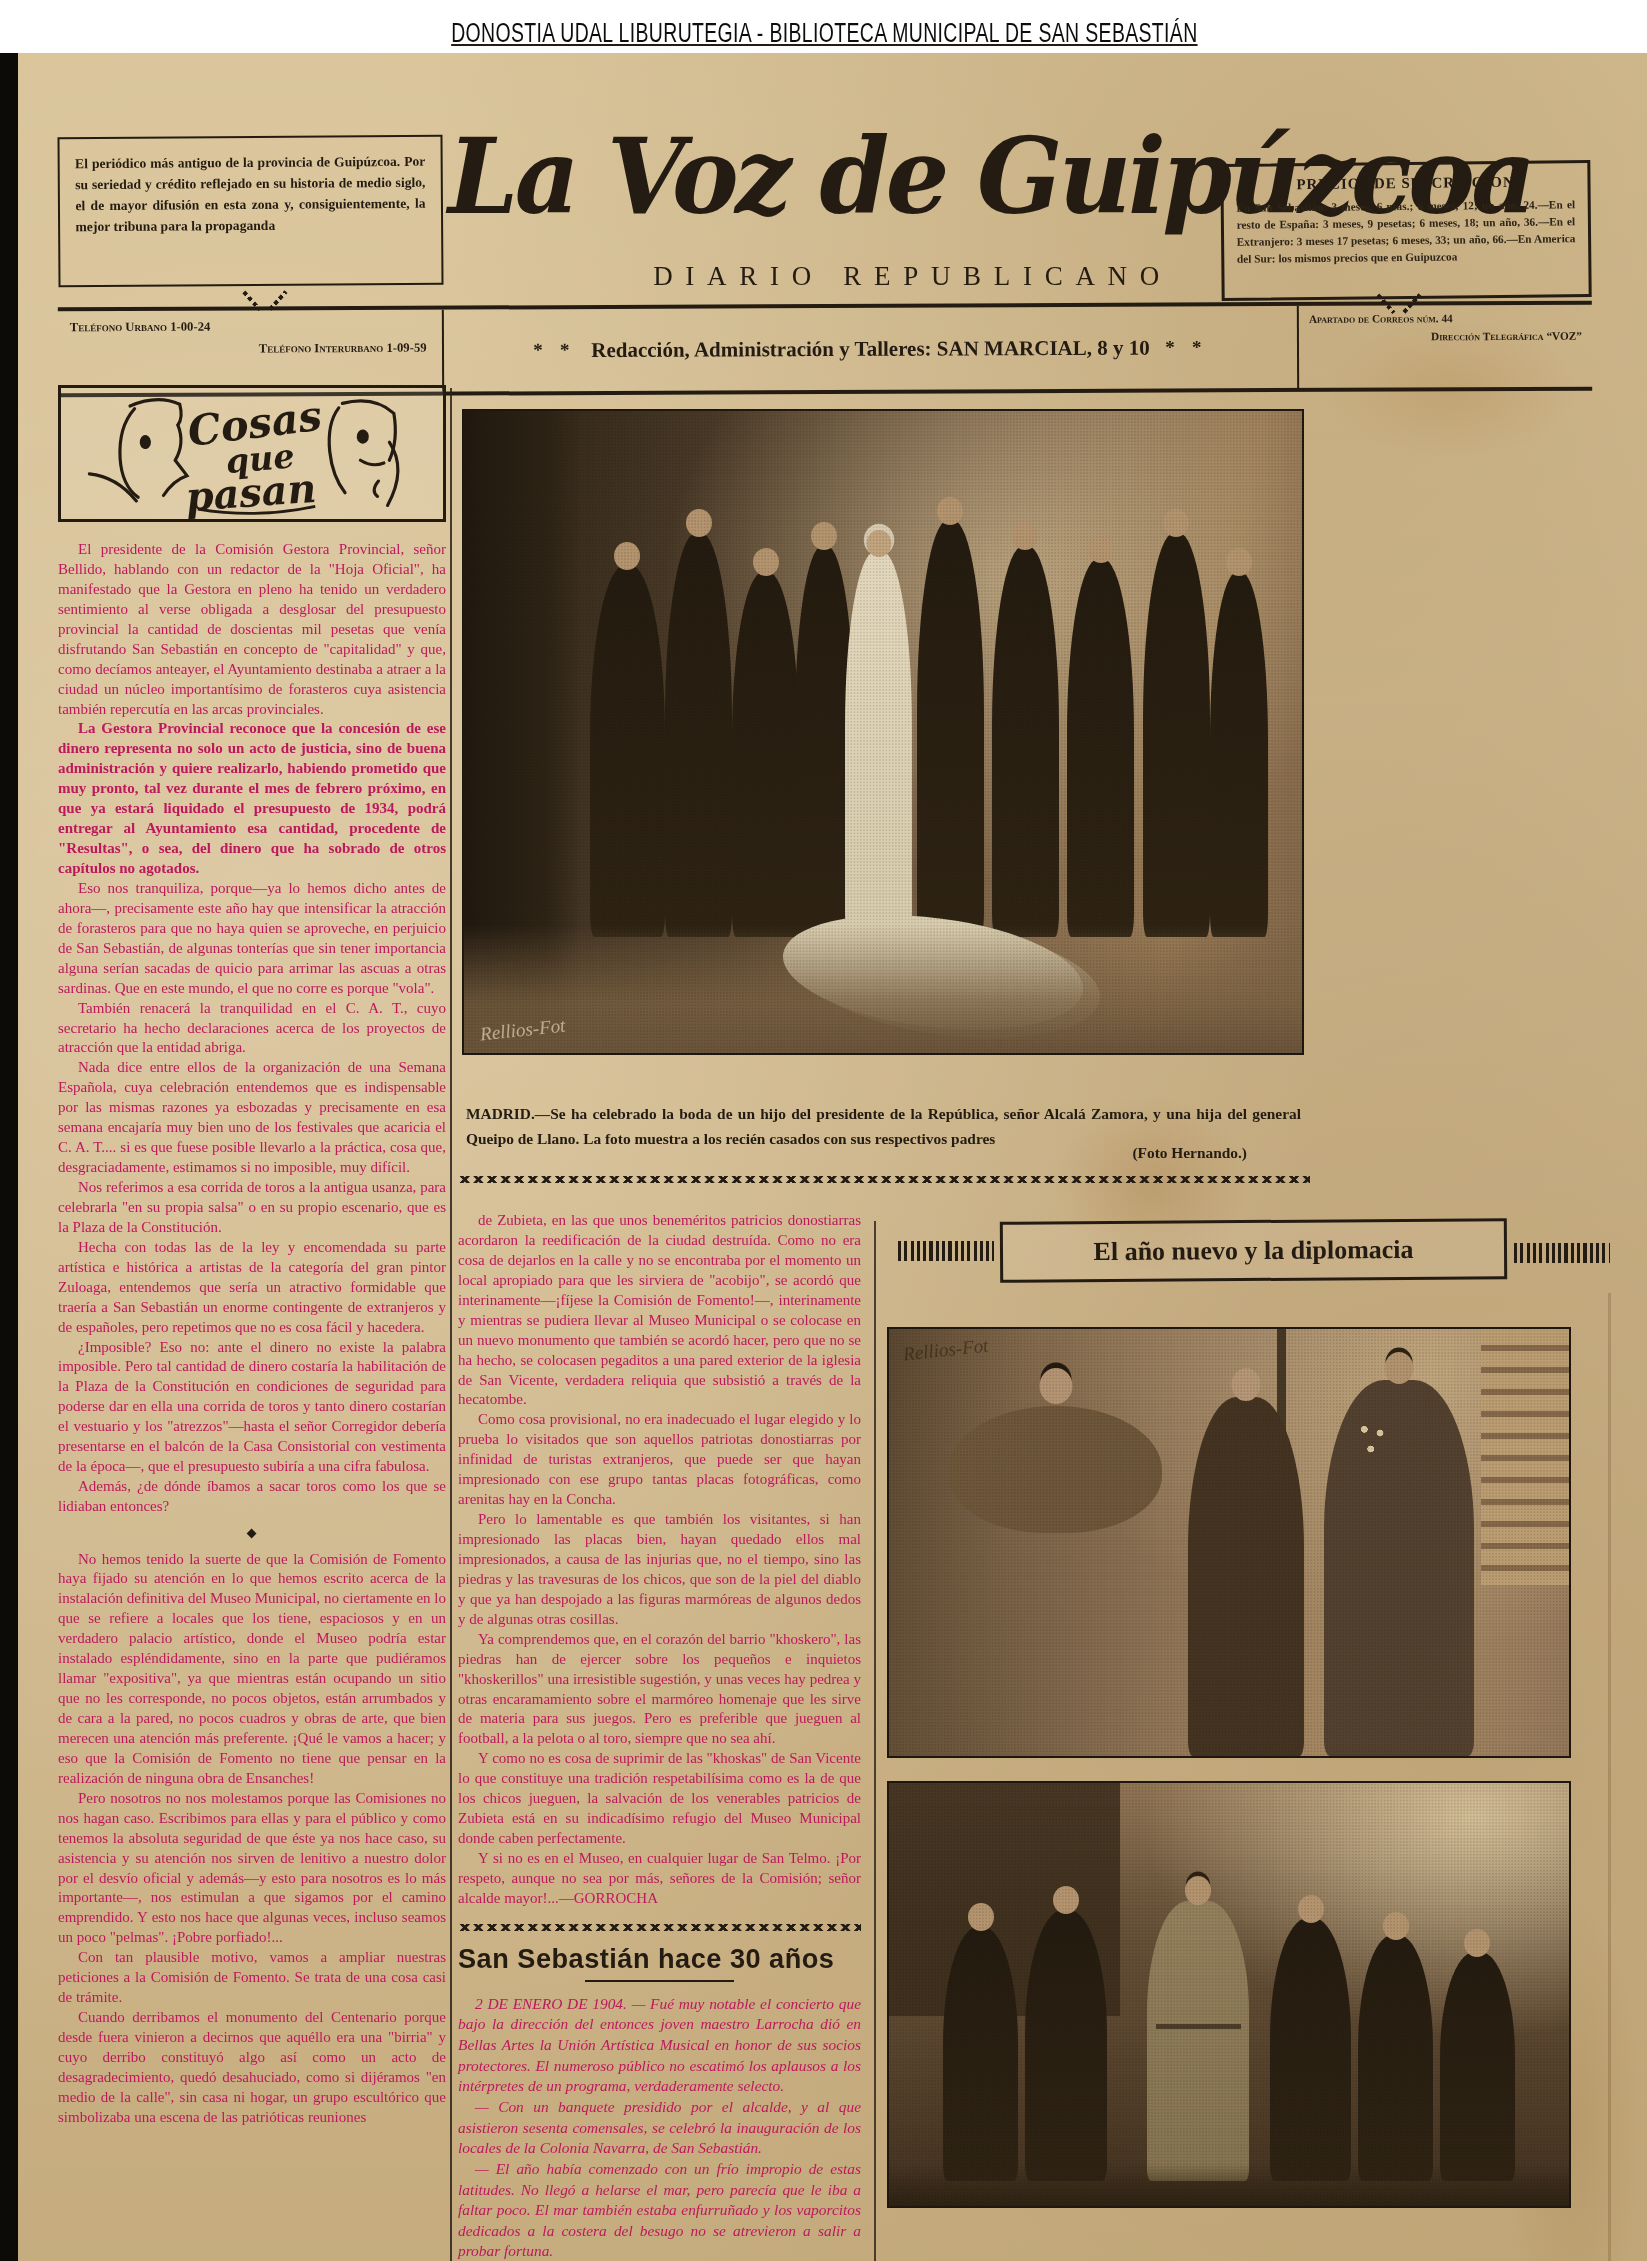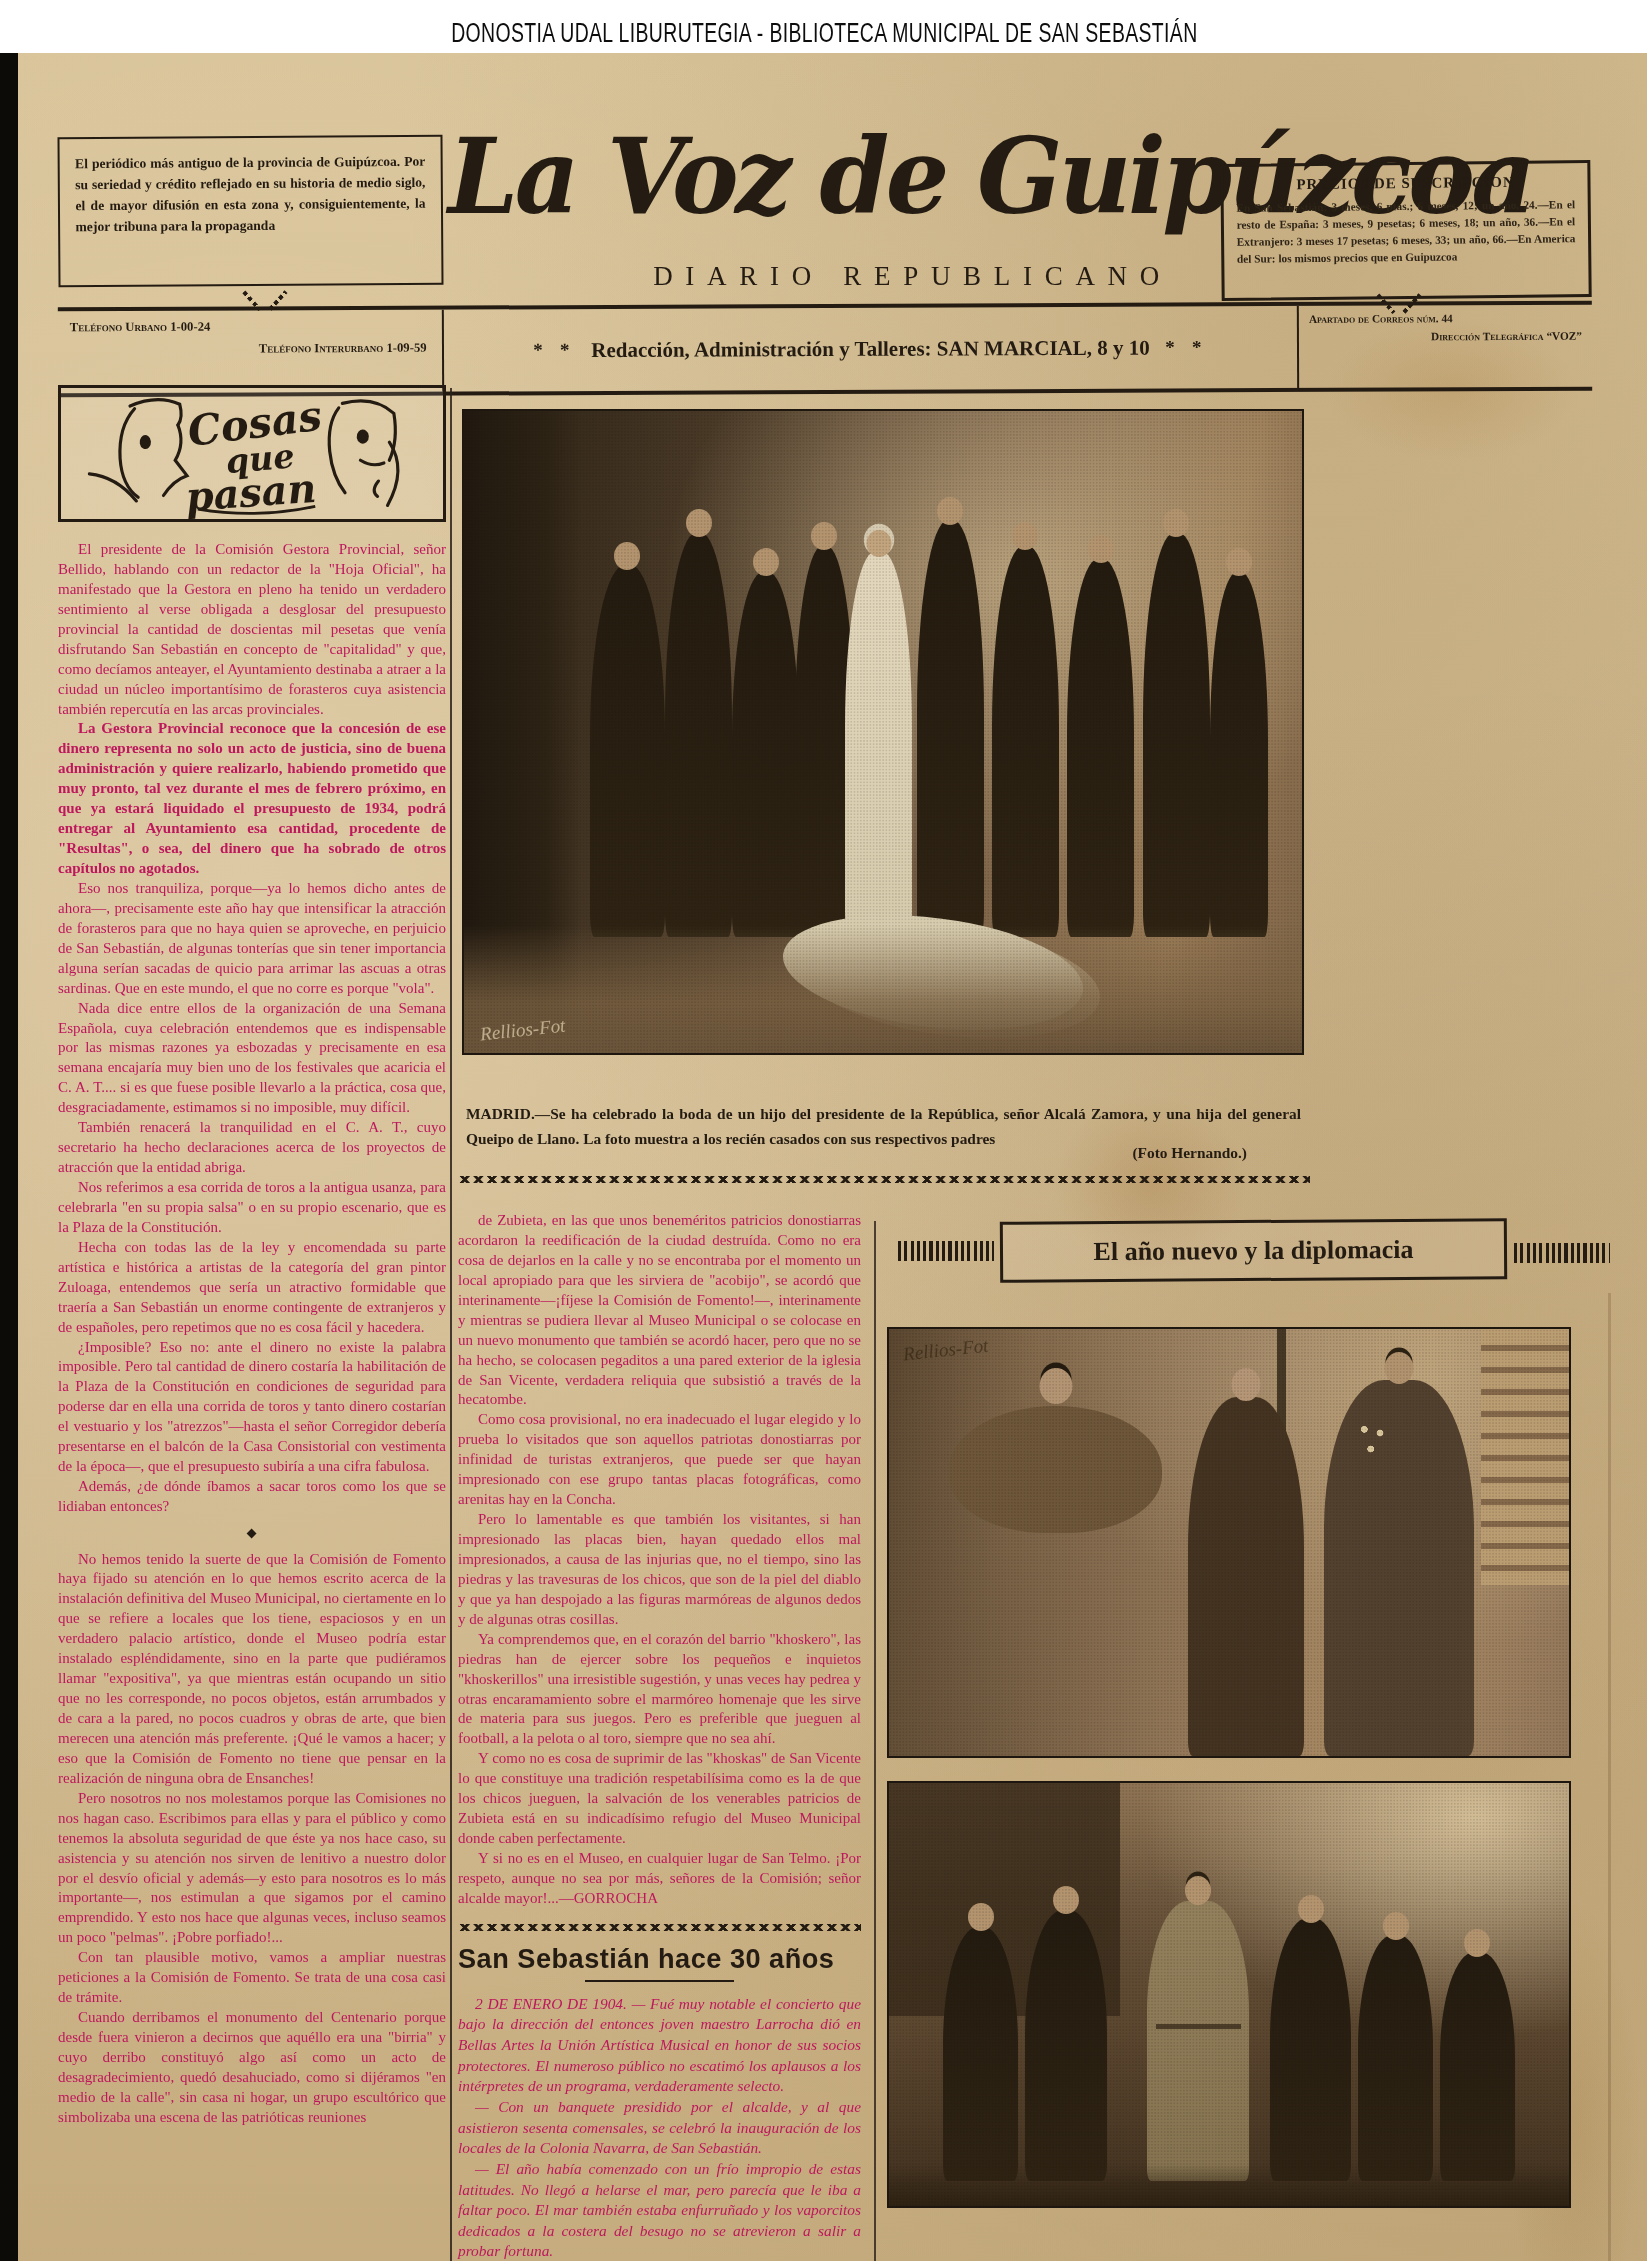--- a/index.html
+++ b/index.html
@@ -1,21 +1,21 @@
 <!DOCTYPE html>
 <html style="font-size:7.2px"><head>
 <meta charset="utf-8">
 <style>
   html,body{margin:0;padding:0;background:#ffffff;}
   #page{position:relative;width:1648px;height:2530px;background:#ffffff;overflow:hidden;
         font-family:"Liberation Serif",serif;color:#241c12;}
 
   
   .scan-header{position:absolute;left:0;top:0;width:100%;height:66px;background:#ffffff;
-    display:flex;align-items:center;justify-content:center;}
+    display:flex;align-items:center;justify-content:center;text-decoration:underline;}
   .scan-header span{font-family:"Liberation Sans",sans-serif;font-size:27px;font-weight:500;
     color:#0d0d0d;letter-spacing:0.5px;transform:scaleX(.72);white-space:nowrap;}
   .black-left{position:absolute;left:0;top:53px;width:18px;height:2477px;background:#0d0b08;}
 
   .paper{position:absolute;left:18px;top:53px;right:0;bottom:35px;
     background:
       radial-gradient(ellipse at 14% 35%, rgba(255,246,220,.28), transparent 55%),
       radial-gradient(ellipse at 80% 8%, rgba(120,85,35,.16), transparent 50%),
       radial-gradient(ellipse at 92% 70%, rgba(120,85,35,.14), transparent 45%),
       linear-gradient(180deg,#d7c196 0%,#cfb78d 38%,#c9b083 78%,#c3a97b 100%);}
@@ -240,22 +240,22 @@
           <text x="440" y="182" font-size="74" text-anchor="middle" transform="rotate(-5 440 182)">que</text>
           <text x="420" y="262" font-size="88" text-anchor="middle" transform="rotate(-4 420 262)">pasan</text>
         </g>
         <path d="M300,268 q130,22 260,-6" fill="none" stroke="#241c12" stroke-width="6"></path>
       </svg>
     </div>
     <div class="article">
         <p class="par">El presidente de la Comisión Gestora Provincial, señor Bellido, hablando con un redactor de la "Hoja Oficial", ha manifestado que la Gestora en pleno ha tenido un verdadero sentimiento al verse obligada a desglosar del presupuesto provincial la cantidad de doscientas mil pesetas que venía disfrutando San Sebastián en concepto de "capitalidad" y que, como decíamos anteayer, el Ayuntamiento destinaba a atraer a la ciudad un núcleo importantísimo de forasteros cuya asistencia también repercutía en las arcas provinciales.</p>
         <p class="par bold">La Gestora Provincial reconoce que la concesión de ese dinero representa no solo un acto de justicia, sino de buena administración y quiere realizarlo, habiendo prometido que muy pronto, tal vez durante el mes de febrero próximo, en que ya estará liquidado el presupuesto de 1934, podrá entregar al Ayuntamiento esa cantidad, procedente de "Resultas", o sea, del dinero que ha sobrado de otros capítulos no agotados.</p>
         <p class="par">Eso nos tranquiliza, porque—ya lo hemos dicho antes de ahora—, precisamente este año hay que intensificar la atracción de forasteros para que no haya quien se aproveche, en perjuicio de San Sebastián, de algunas tonterías que sin tener importancia alguna serían sacadas de quicio para arrimar las ascuas a otras sardinas. Que en este mundo, el que no corre es porque "vola".</p>
+        <p class="par">También renacerá la tranquilidad en el C. A. T., cuyo secretario ha hecho declaraciones acerca de los proyectos de atracción que la entidad abriga.</p>
         <p class="par">Nada dice entre ellos de la organización de una Semana Española, cuya celebración entendemos que es indispensable por las mismas razones ya esbozadas y precisamente en esa semana encajaría muy bien uno de los festivales que acaricia el C. A. T.... si es que fuese posible llevarlo a la práctica, cosa que, desgraciadamente, estimamos si no imposible, muy difícil.</p>
-        <p class="par">También renacerá la tranquilidad en el C. A. T., cuyo secretario ha hecho declaraciones acerca de los proyectos de atracción que la entidad abriga.</p>
         <p class="par">Nos referimos a esa corrida de toros a la antigua usanza, para celebrarla "en su propia salsa" o en su propio escenario, que es la Plaza de la Constitución.</p>
         <p class="par">Hecha con todas las de la ley y encomendada su parte artística e histórica a artistas de la categoría del gran pintor Zuloaga, entendemos que sería un atractivo formidable que traería a San Sebastián un enorme contingente de extranjeros y de españoles, pero repetimos que no es cosa fácil y hacedera.</p>
         <p class="par">¿Imposible? Eso no: ante el dinero no existe la palabra imposible. Pero tal cantidad de dinero costaría la habilitación de la Plaza de la Constitución en condiciones de seguridad para poderse dar en ella una corrida de toros y tanto dinero costarían el vestuario y los "atrezzos"—hasta el señor Corregidor debería presentarse en el balcón de la Casa Consistorial con vestimenta de la época—, que el presupuesto subiría a una cifra fabulosa.</p>
         <p class="par">Además, ¿de dónde íbamos a sacar toros como los que se lidiaban entonces?</p>
         <div class="par-sep"></div>
         <p class="par">No hemos tenido la suerte de que la Comisión de Fomento haya fijado su atención en lo que hemos escrito acerca de la instalación definitiva del Museo Municipal, no ciertamente en lo que se refiere a locales que los tiene, espaciosos y en un verdadero palacio artístico, donde el Museo podría estar instalado espléndidamente, sino en la parte que pudiéramos llamar "expositiva", ya que mientras están ocupando un sitio que no les corresponde, no pocos objetos, están arrumbados y de cara a la pared, no pocos cuadros y obras de arte, que bien merecen una atención más preferente. ¡Qué le vamos a hacer; y eso que la Comisión de Fomento no tiene que pensar en la realización de ninguna obra de Ensanches!</p>
         <p class="par">Pero nosotros no nos molestamos porque las Comisiones no nos hagan caso. Escribimos para ellas y para el público y como tenemos la absoluta seguridad de que éste ya nos hace caso, su asistencia y su atención nos sirven de lenitivo a nuestro dolor por el desvío oficial y además—y esto para nosotros es lo más importante—, nos estimulan a que sigamos por el camino emprendido. Y esto nos hace que algunas veces, incluso seamos un poco "pelmas". ¡Pobre porfiado!...</p>
         <p class="par">Con tan plausible motivo, vamos a ampliar nuestras peticiones a la Comisión de Fomento. Se trata de una cosa casi de trámite.</p>
         <p class="par">Cuando derribamos el monumento del Centenario porque desde fuera vinieron a decirnos que aquéllo era una "birria" y cuyo derribo constituyó algo así como un acto de desagradecimiento, quedó desahuciado, como si dijéramos "en medio de la calle", sin casa ni hogar, un grupo escultórico que simbolizaba una escena de las patrióticas reuniones</p>
       </div>

